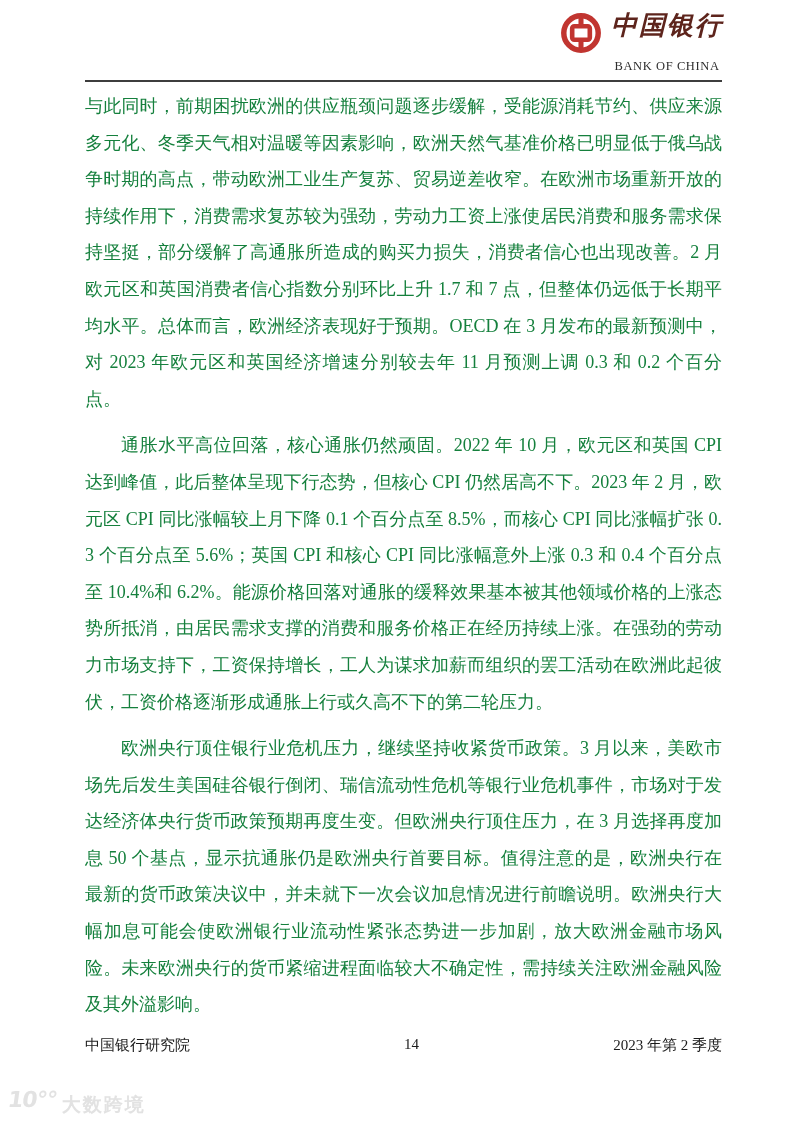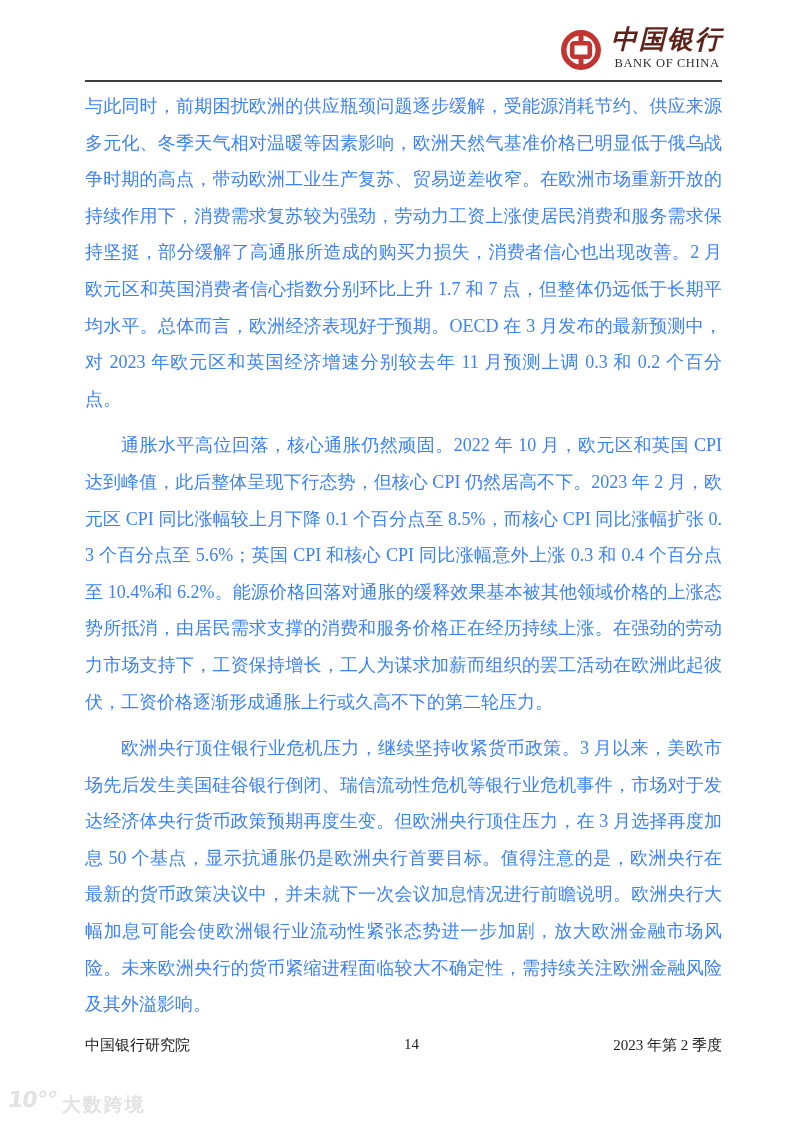--- a/index.html
+++ b/index.html
@@ -20,39 +20,39 @@
     position: absolute;
     left: 85px;
     top: 52px;
     font-size: 17px;
     letter-spacing: 1px;
     color: #111;
     white-space: nowrap;
   }
   .logo {
     position: absolute;
-    top: 26px;
+    top: 12px;
     right: 70px;
     display: flex;
-    align-items: flex-end;
+    align-items: flex-start;
     gap: 9px;
   }
   .logo-emblem { width: 42px; height: 42px; display: block; }
   .logo-text { display: flex; flex-direction: column; align-items: center; }
   .logo-cn {
     font-size: 26px;
     font-weight: 700;
     line-height: 1.1;
     color: #5d241c;
     letter-spacing: 2px;
     font-style: italic;
     white-space: nowrap;
   }
   .logo-en {
-    margin-top: 1px;
+    margin-top: 18px;
     font-size: 12.5px;
     font-weight: 400;
     letter-spacing: 0.6px;
     color: #2e2e2e;
     white-space: nowrap;
   }
   .header-rule {
     position: absolute;
     left: 85px;
     top: 80px;
@@ -67,21 +67,21 @@
     left: 85px;
     top: 88px;
     width: 637px;
   }
   .para {
     font-size: 18px;
     line-height: 36.6px;
     text-align: justify;
     text-justify: inter-character;
     margin-bottom: 10px;
-    color: #3b82f6;
+    color: #15803d;
     word-break: break-all;
   }
   .para.indent { text-indent: 2em; }
   .para strong { font-weight: 400; }
 
   
   .page-footer {
     position: absolute;
     left: 85px;
     top: 1036px;

